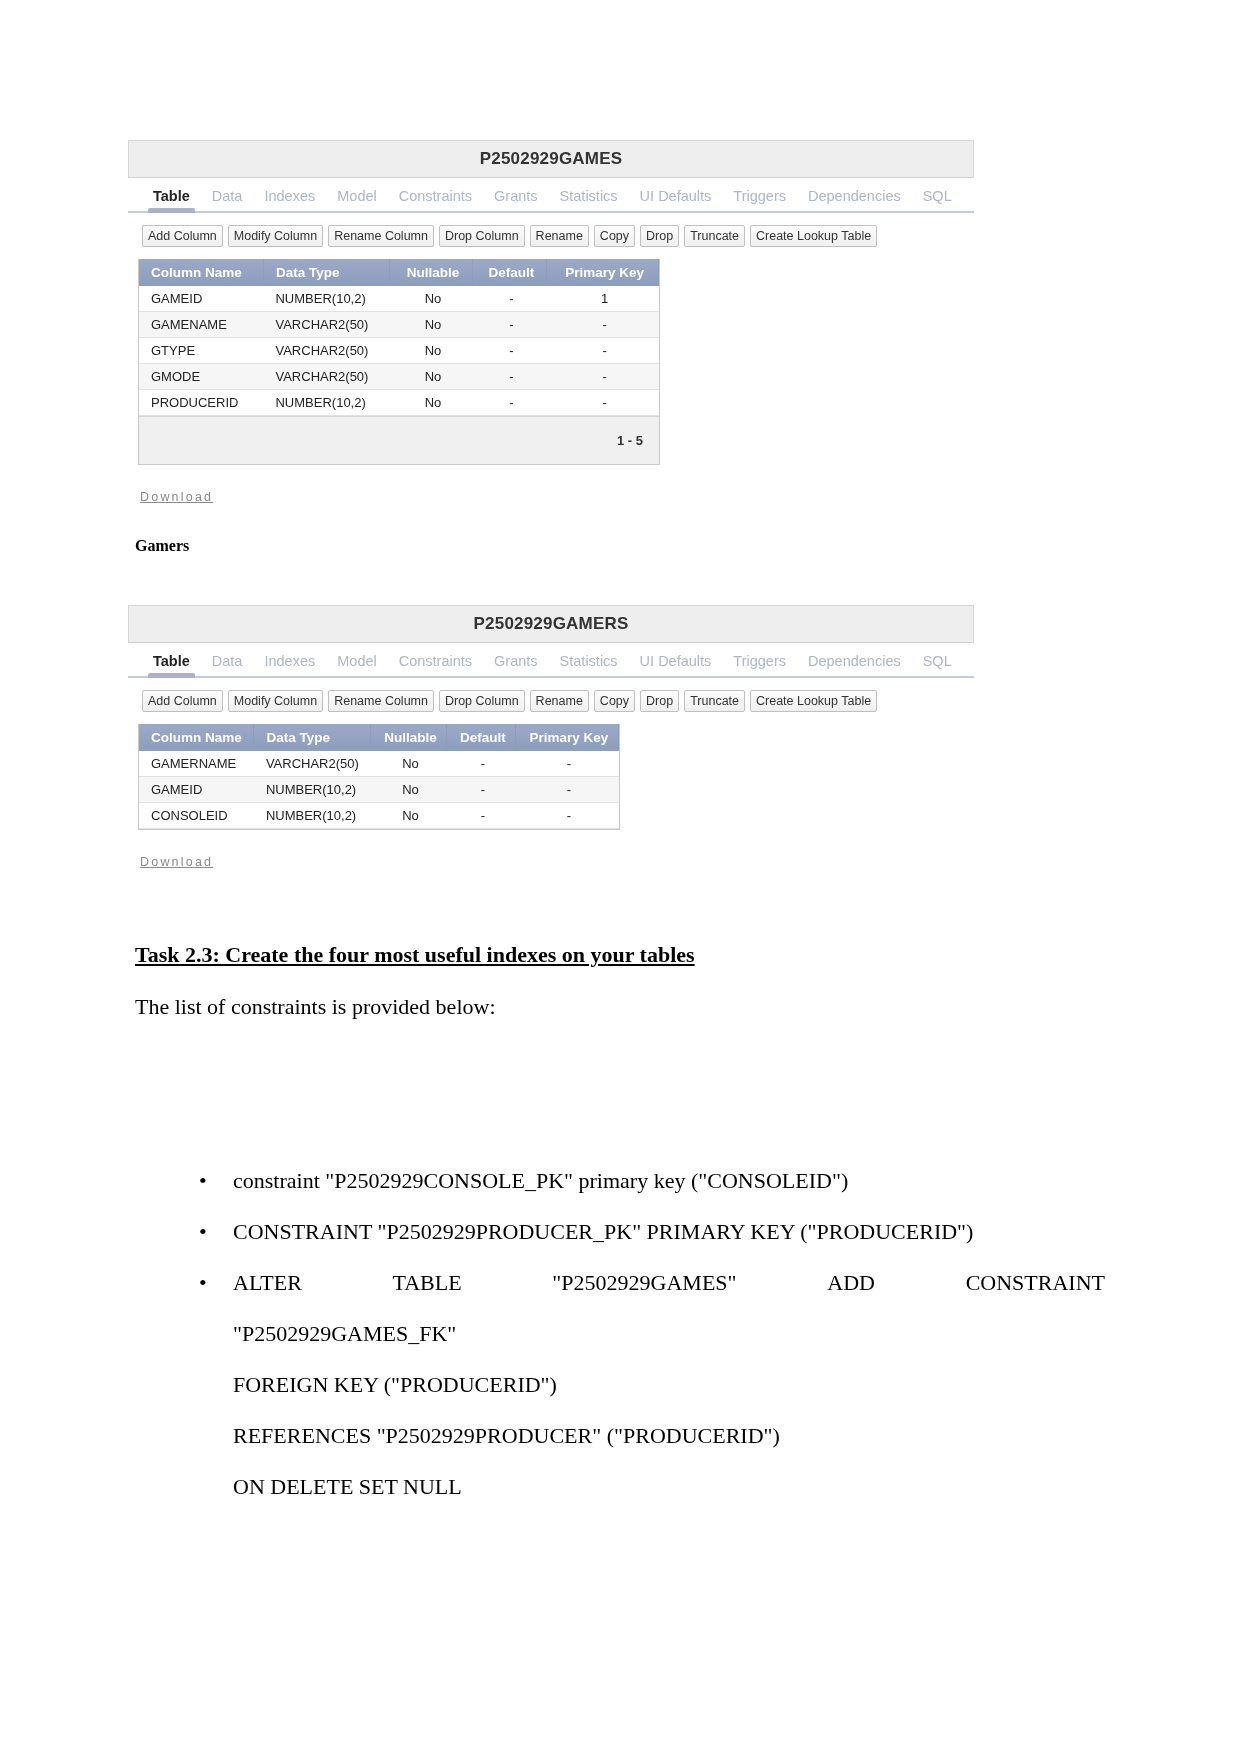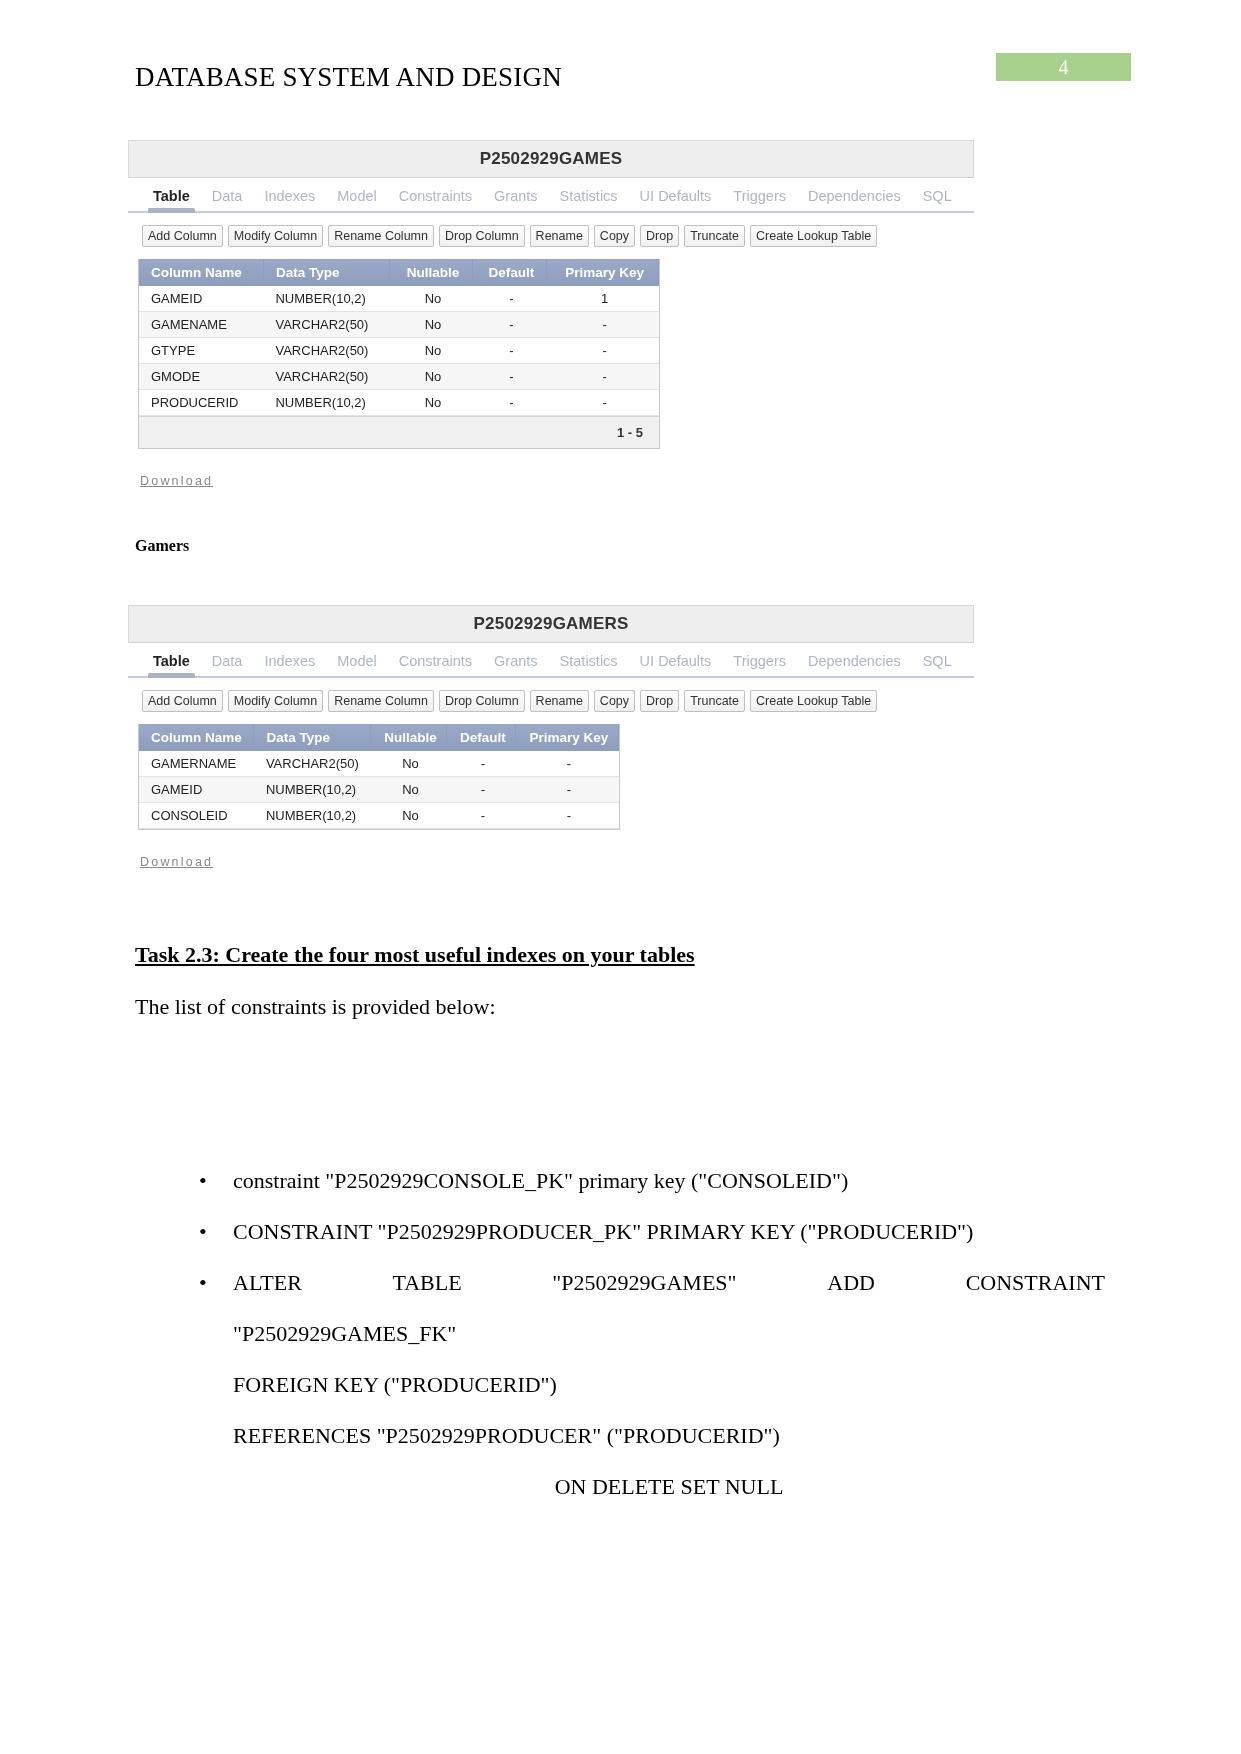--- a/index.html
+++ b/index.html
@@ -147,21 +147,21 @@
   }
   table.cols tbody tr:nth-child(odd) td { background: #ffffff; }
   table.cols tbody tr:nth-child(even) td { background: #f6f6f6; }
   table.cols td.c-center { text-align: center; }
   .grid-footer {
     background: #f0f0f0;
     border-top: 1px solid #d5d5d5;
     text-align: right;
     font-size: 13px;
     color: #333;
-    padding: 8px 16px;
+    padding: 16px 16px;
     font-weight: bold;
   }
   .download-link {
     margin: 10px 0 0 12px;
     font-size: 12.5px;
     color: #8a8a8a;
     letter-spacing: 2.2px;
     text-decoration: underline;
     display: inline-block;
   }
@@ -213,24 +213,20 @@
     display: flex;
     justify-content: space-between;
     width: 100%;
   }
 </style>
 </head>
 <body>
 
 <div class="page">
 
-  <div class="doc-header">
-    <div class="header-title">DATABASE SYSTEM AND DESIGN</div>
-    <div class="page-number-badge">4</div>
-  </div>
 
   <div class="apex-shot" id="shot-games" style="left:128px; top:140px; width:846px;">
     <div class="apex-titlebar">
       <span class="apex-title">P2502929GAMES</span>
     </div>
     <div class="apex-tabs">
         <div class="apex-tab active">Table</div>
         <div class="apex-tab">Data</div>
         <div class="apex-tab">Indexes</div>
         <div class="apex-tab">Model</div>
@@ -387,17 +383,17 @@
         <div class="justified">
           <span>ALTER</span>
           <span>TABLE</span>
           <span>"P2502929GAMES"</span>
           <span>ADD</span>
           <span>CONSTRAINT</span>
         </div>
         <div style="font-size: 22px; line-height: 51px;">"P2502929GAMES_FK"</div>
         <div style="font-size: 22px; line-height: 51px;">FOREIGN KEY ("PRODUCERID")</div>
         <div style="font-size: 22px; line-height: 51px;">REFERENCES "P2502929PRODUCER" ("PRODUCERID")</div>
-        <div style="font-size: 22px; line-height: 51px; text-align: center;">ON DELETE SET NULL</div>
+        <div style="font-size: 22px; line-height: 51px;">ON DELETE SET NULL</div>
       </li>
     </ul>
 
 </div>
 
 </body></html>

